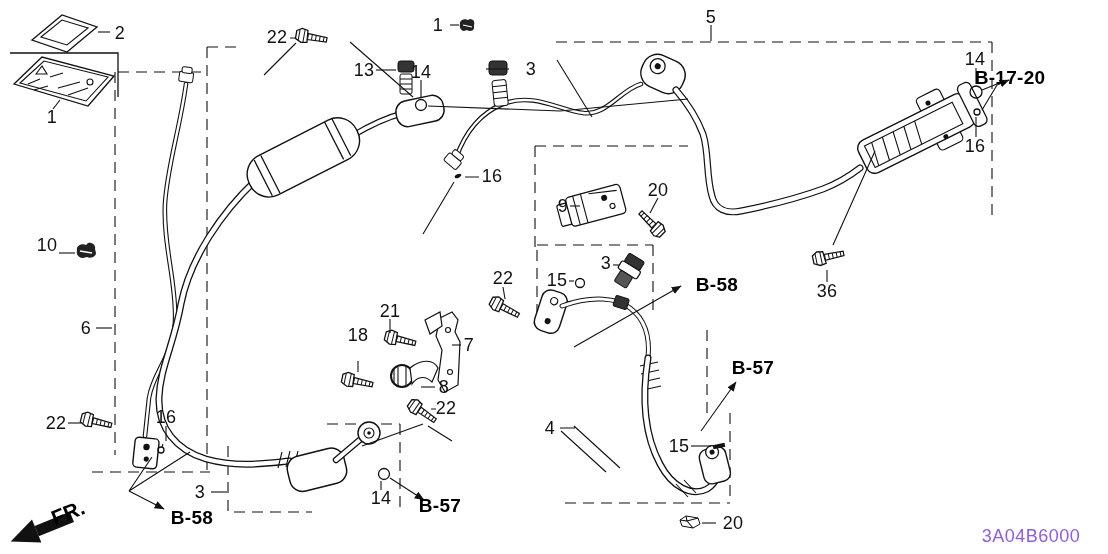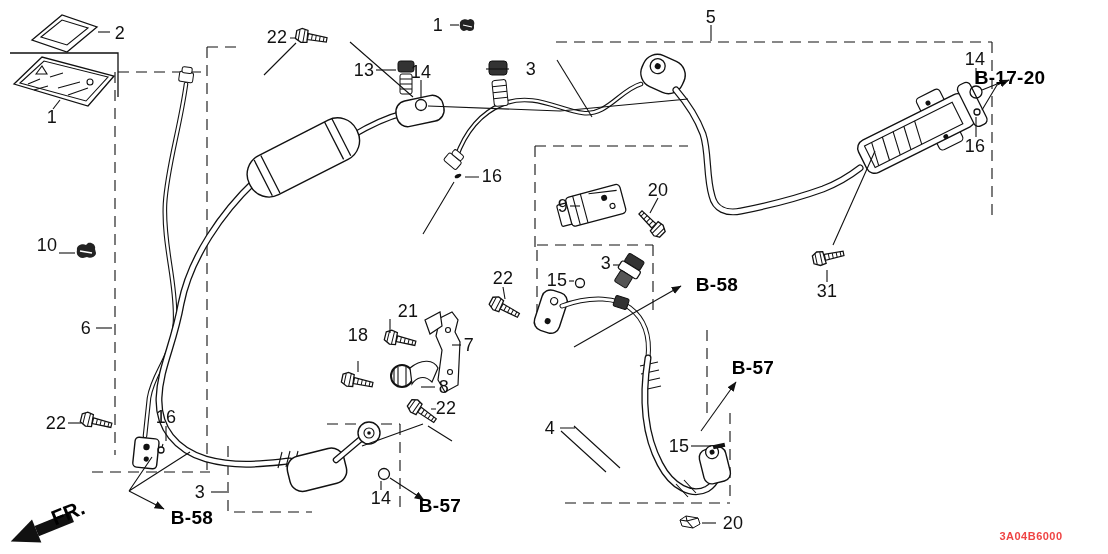--- a/index.html
+++ b/index.html
@@ -11,21 +11,21 @@
   .lbl{
     position:absolute;transform:translate(-50%,-50%);
     font-size:18px;line-height:1;color:#111;white-space:nowrap;letter-spacing:.3px;
   }
   .ref{
     position:absolute;transform:translate(-50%,-50%);
     font-size:19px;font-weight:700;line-height:1;color:#000;white-space:nowrap;letter-spacing:.3px;
   }
   .code{
     position:absolute;transform:translate(-50%,-50%);
-    font-size:11px;color:#ef4444;letter-spacing:.5px;white-space:nowrap;font-weight:bold;
+    font-size:18px;color:#8b5cf6;letter-spacing:.5px;white-space:nowrap;
   }
   .fr{
     position:absolute;transform:translate(-50%,-50%) rotate(-22deg);
     font-size:21px;font-weight:700;color:#000;white-space:nowrap;
   }
   .ln{stroke:#111;fill:none;stroke-width:1.3px;}
   .thin{stroke:#111;fill:none;stroke-width:1.1px;}
   .dash{stroke:#111;fill:none;stroke-width:1.1px;stroke-dasharray:11 7;}
   .tubeO{stroke:#111;fill:none;stroke-linecap:round;}
   .tubeI{stroke:#fff;fill:none;stroke-linecap:round;}
@@ -288,22 +288,22 @@
 <div class="lbl" style="left:975px;top:59px">14</div>
 <div class="lbl" style="left:975px;top:146px">16</div>
 <div class="lbl" style="left:492px;top:176px">16</div>
 <div class="lbl" style="left:563px;top:206px">9</div>
 <div class="lbl" style="left:658px;top:190px">20</div>
 <div class="lbl" style="left:47px;top:245px">10</div>
 <div class="lbl" style="left:86px;top:328px">6</div>
 <div class="lbl" style="left:503px;top:278px">22</div>
 <div class="lbl" style="left:557px;top:280px">15</div>
 <div class="lbl" style="left:606px;top:263px">3</div>
-<div class="lbl" style="left:827px;top:291px">31</div>
-<div class="lbl" style="left:408px;top:311px">21</div>
+<div class="lbl" style="left:827px;top:291px">36</div>
+<div class="lbl" style="left:390px;top:311px">21</div>
 <div class="lbl" style="left:358px;top:335px">18</div>
 <div class="lbl" style="left:469px;top:345px">7</div>
 <div class="lbl" style="left:444px;top:387px">8</div>
 <div class="lbl" style="left:446px;top:408px">22</div>
 <div class="lbl" style="left:56px;top:423px">22</div>
 <div class="lbl" style="left:166px;top:417px">16</div>
 <div class="lbl" style="left:550px;top:428px">4</div>
 <div class="lbl" style="left:679px;top:446px">15</div>
 <div class="lbl" style="left:200px;top:492px">3</div>
 <div class="lbl" style="left:381px;top:498px">14</div>

